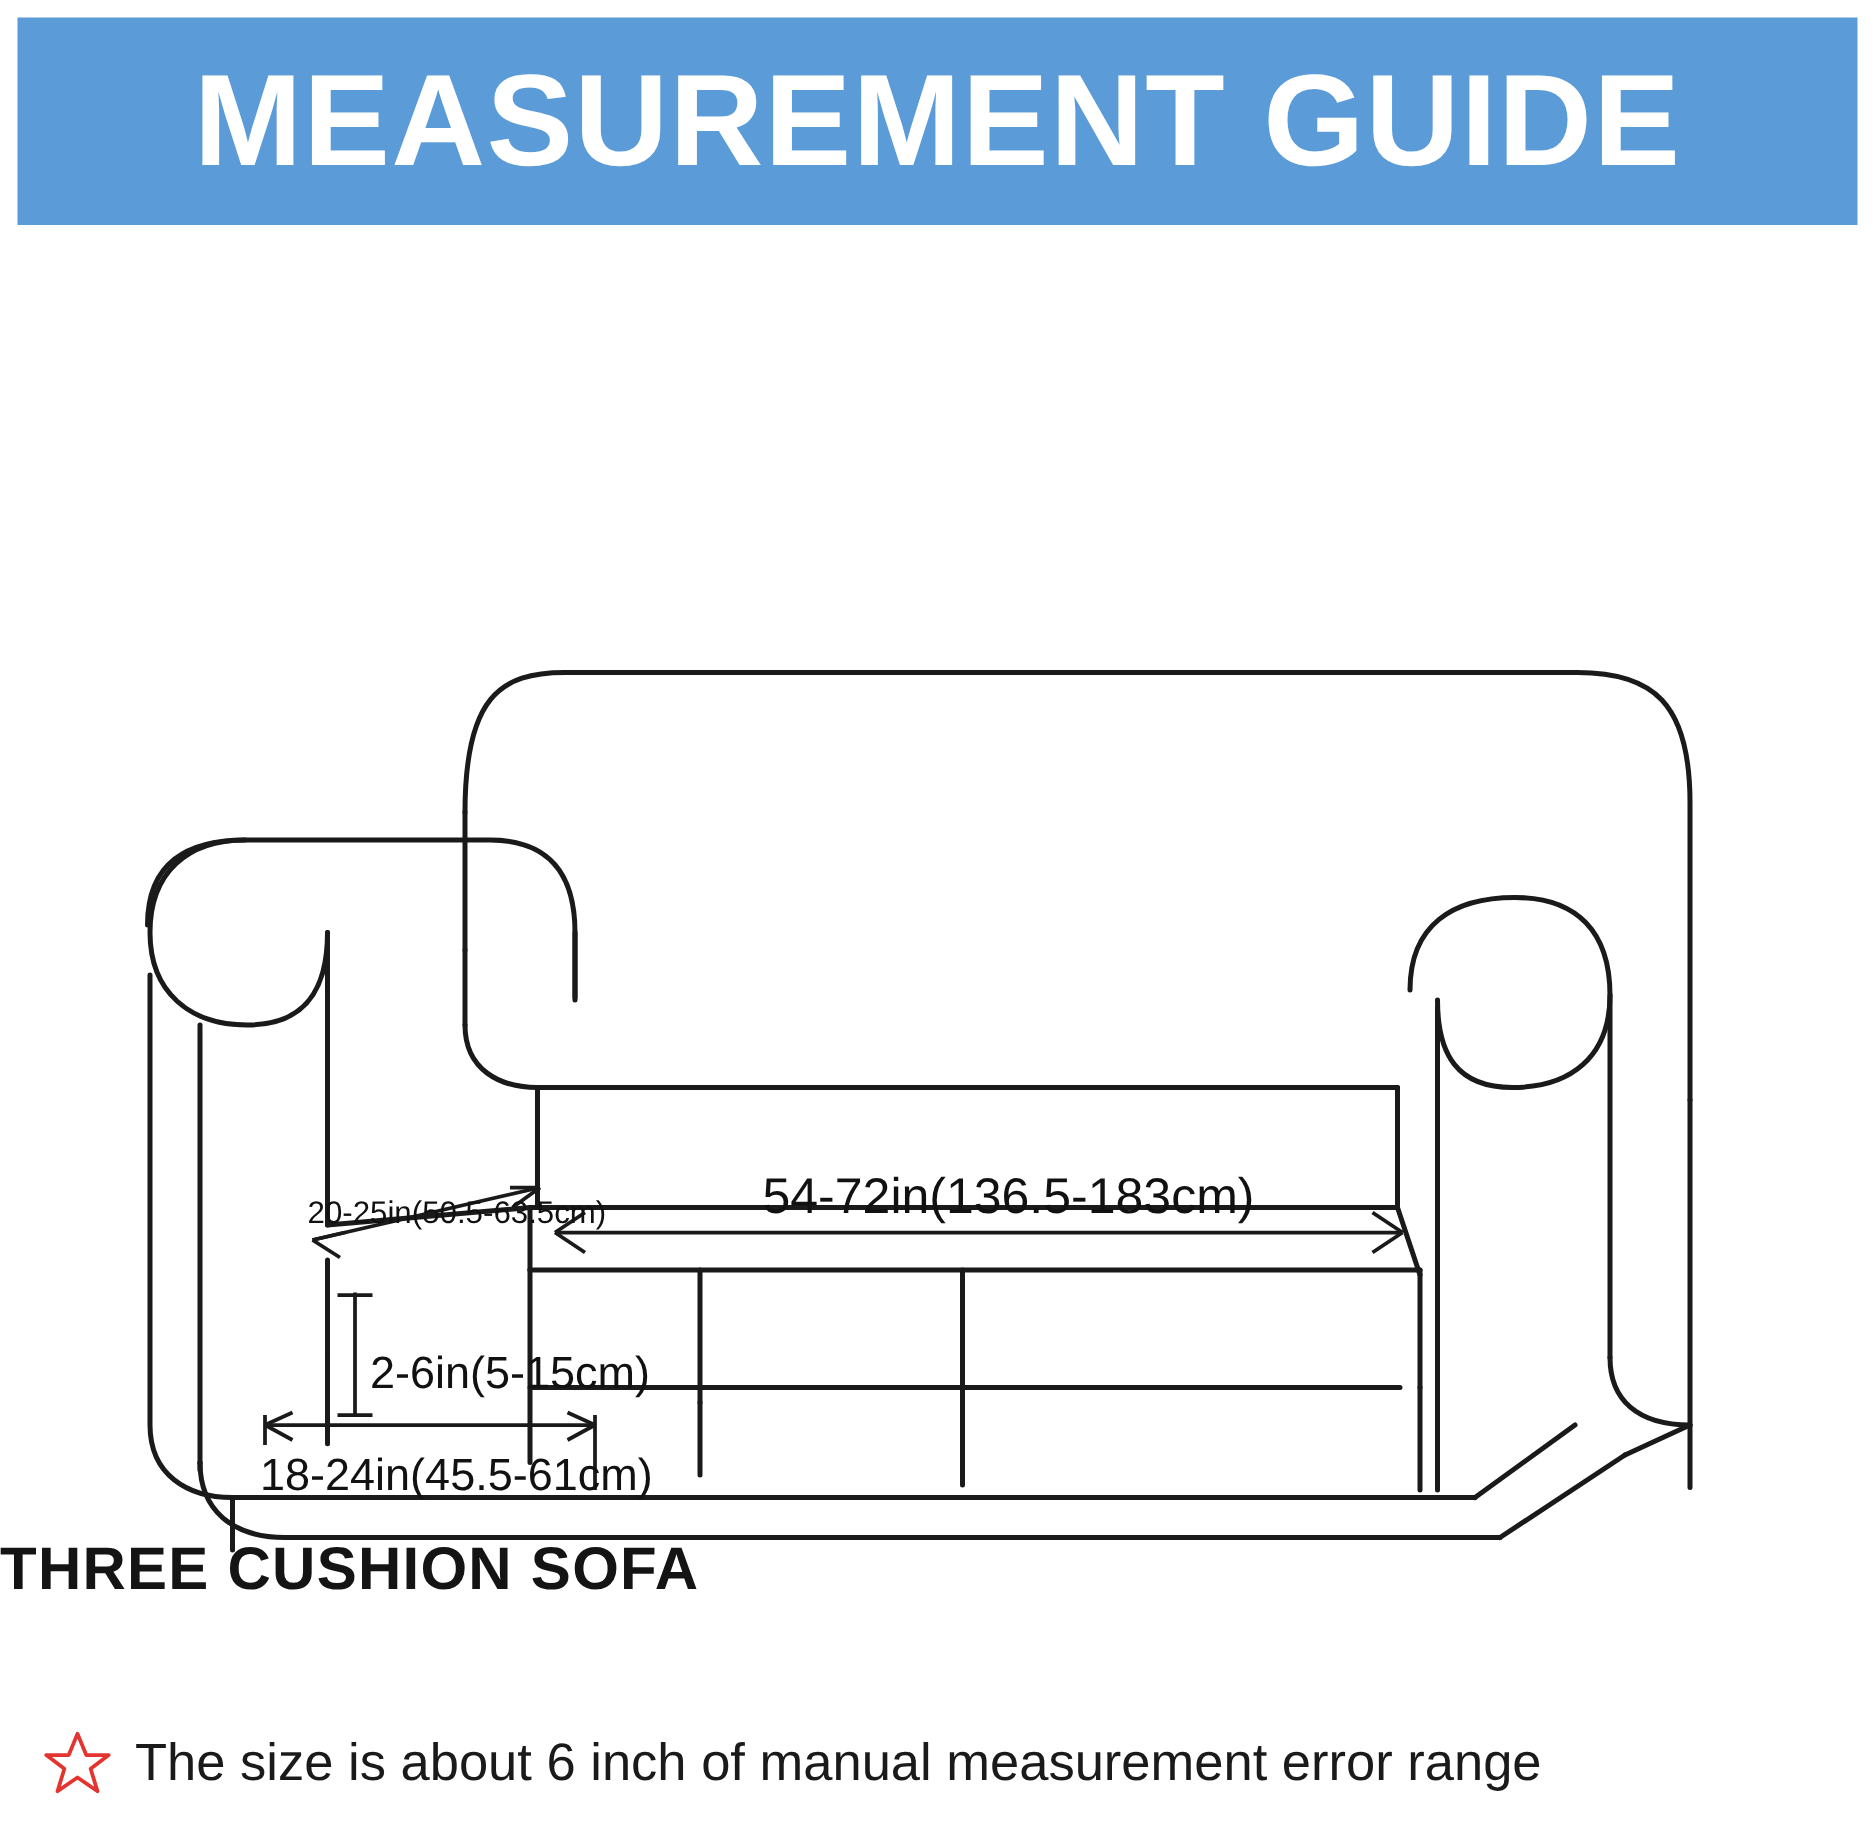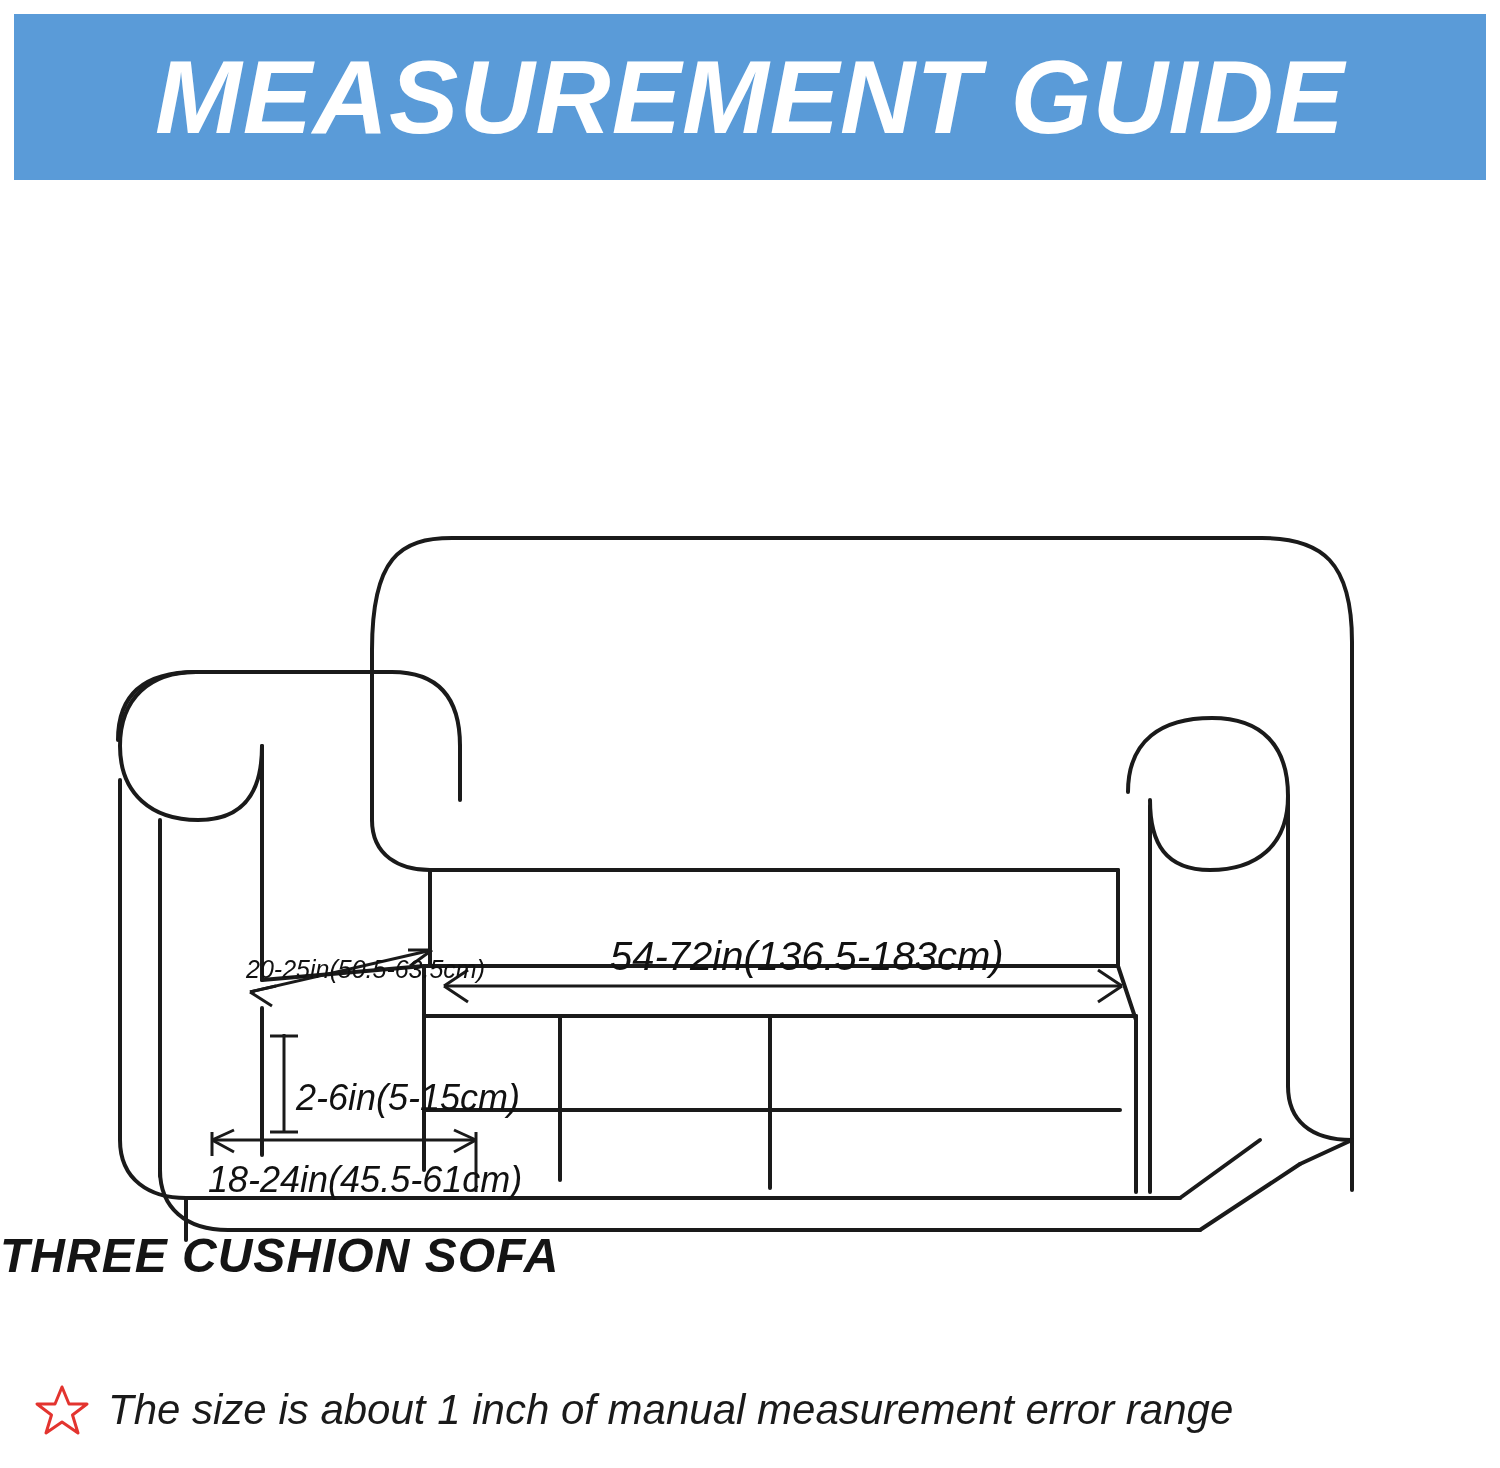--- a/index.html
+++ b/index.html
@@ -12,21 +12,20 @@
     height: 1468px;
     font-family: "Liberation Sans", sans-serif;
     position: relative;
     overflow: hidden;
   }
   .page {
     position: relative;
     width: 1260px;
     height: 1468px;
     background: #ffffff;
-    font-style: italic;
   }
   
   .banner {
     position: absolute;
     left: 14px;
     top: 14px;
     width: 1472px;
     height: 166px;
     background: #5a9bd8;
     display: flex;
@@ -211,16 +210,16 @@
       <text x="208" y="1012" font-family="Liberation Sans, sans-serif" font-size="36" fill="#111111">18-24in(45.5-61cm)</text>
     </svg>
   </div>
 
   <div class="caption">THREE CUSHION SOFA</div>
 
   <div class="footer">
     <svg class="star-icon" viewBox="0 0 56 56">
       <path d="M28 5 L35 22 L53 22 L38.5 33 L44 51 L28 40 L12 51 L17.5 33 L3 22 L21 22 Z" fill="none" stroke="#e3342f" stroke-width="3" stroke-linejoin="round"></path>
     </svg>
-    <div class="footer-text">The size is about 1 inch of manual measurement error range</div>
+    <div class="footer-text">The size is about 6 inch of manual measurement error range</div>
   </div>
 
 </div>
 
 </body></html>

